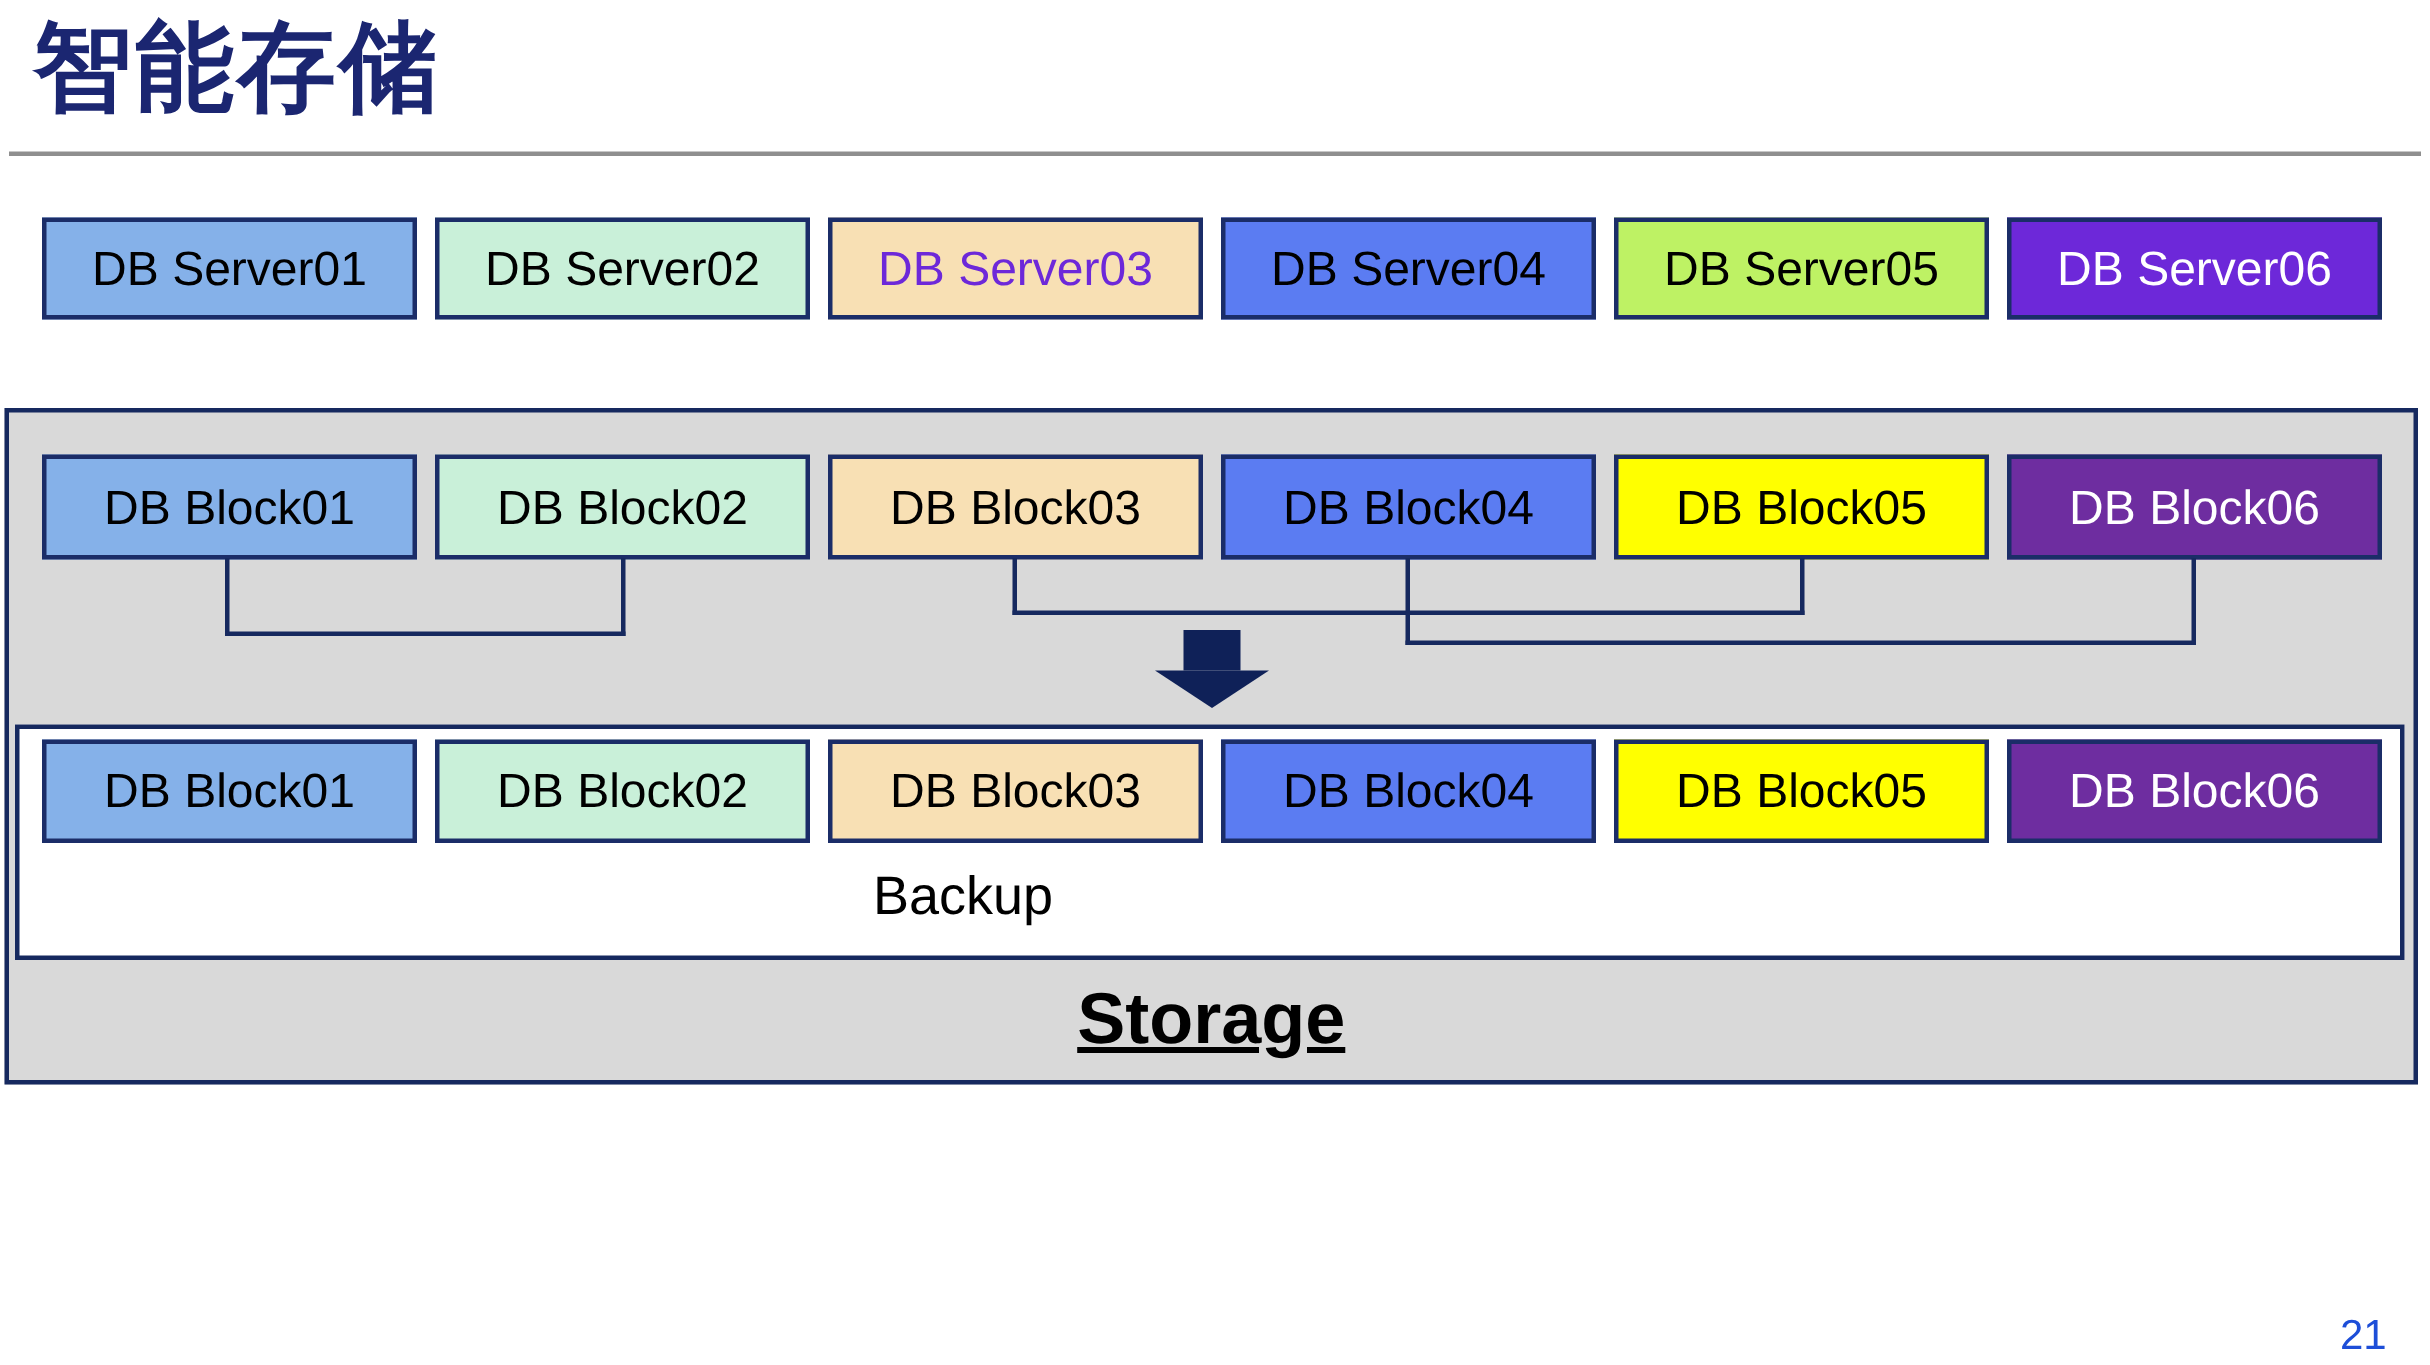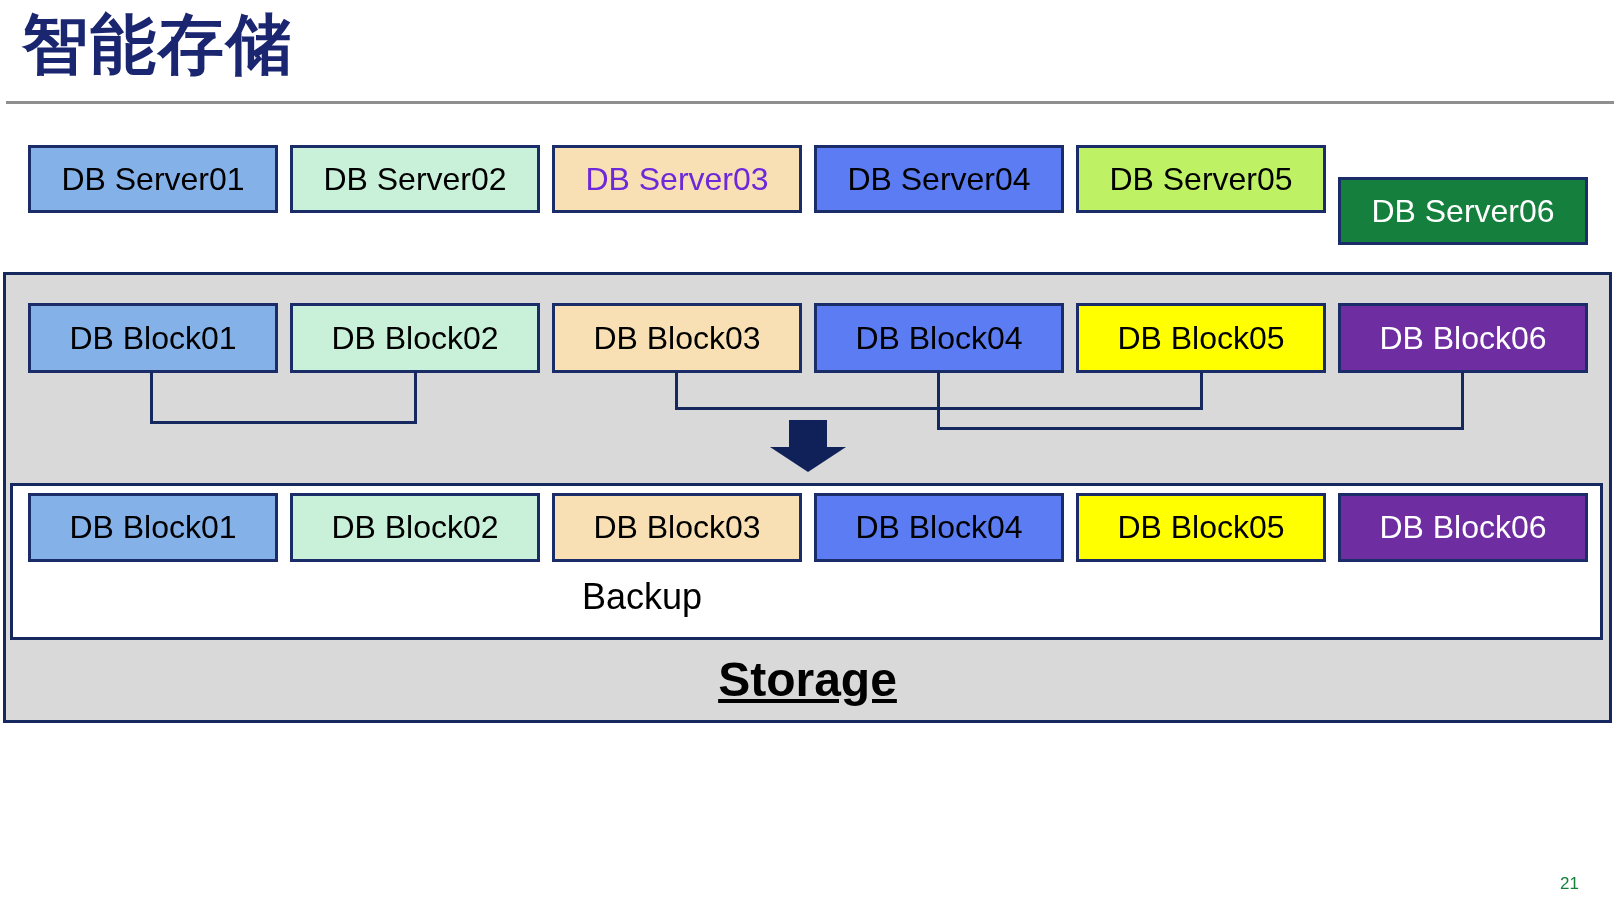--- a/index.html
+++ b/index.html
@@ -28,34 +28,34 @@
   .arrow .stem{position:absolute;left:19px;top:0;width:38px;height:27px;background:#0f2158;}
   .arrow .head{position:absolute;left:0;top:27px;width:0;height:0;
                border-left:38px solid transparent;border-right:38px solid transparent;
                border-top:25px solid #0f2158;}
 
   .backup-label{position:absolute;left:10px;top:576px;width:1264px;text-align:center;
                 font-size:36px;color:#000;}
   .storage-label{position:absolute;left:3px;top:652px;width:1609px;text-align:center;
                  font-size:48px;font-weight:700;color:#000;text-decoration:underline;}
   .caption{position:absolute;left:648px;top:742px;font-size:54px;line-height:73px;color:#000;}
-  .pagenum{position:absolute;left:1560px;top:874px;font-size:17px;color:#15803d;}
+  .pagenum{position:absolute;left:1560px;top:874px;font-size:28px;color:#1d4ed8;}
 </style>
 </head>
 <body>
 
 <div class="title">智能存储</div>
 <div class="divider"></div>
 
 <div class="box r-servers x0" style="background: rgb(133, 177, 233); color: rgb(0, 0, 0);">DB Server01</div>
 <div class="box r-servers x1" style="background: rgb(201, 240, 217); color: rgb(0, 0, 0);">DB Server02</div>
 <div class="box r-servers x2" style="background: rgb(248, 224, 180); color: #6d28d9;">DB Server03</div>
 <div class="box r-servers x3" style="background: rgb(91, 124, 242); color: rgb(0, 0, 0); text-align: right;">DB Server04</div>
 <div class="box r-servers x4" style="background: #bef264; color: rgb(0, 0, 0);">DB Server05</div>
-<div class="box r-servers x5" style="background: #15803d; color: rgb(255, 255, 255); margin-top: 32px;">DB Server06</div>
+<div class="box r-servers x5" style="background: #6d28d9; color: rgb(255, 255, 255);">DB Server06</div>
 
 <div class="outer-box"></div>
 
 <div class="box r-top x0" style="background: rgb(133, 177, 233); color: rgb(0, 0, 0);">DB Block01</div>
 <div class="box r-top x1" style="background: rgb(201, 240, 217); color: rgb(0, 0, 0);">DB Block02</div>
 <div class="box r-top x2" style="background: rgb(248, 224, 180); color: rgb(0, 0, 0);">DB Block03</div>
 <div class="box r-top x3" style="background: rgb(91, 124, 242); color: rgb(0, 0, 0);">DB Block04</div>
 <div class="box r-top x4" style="background: rgb(255, 255, 0); color: rgb(0, 0, 0);">DB Block05</div>
 <div class="box r-top x5" style="background: rgb(110, 45, 160); color: rgb(255, 255, 255);">DB Block06</div>
 

